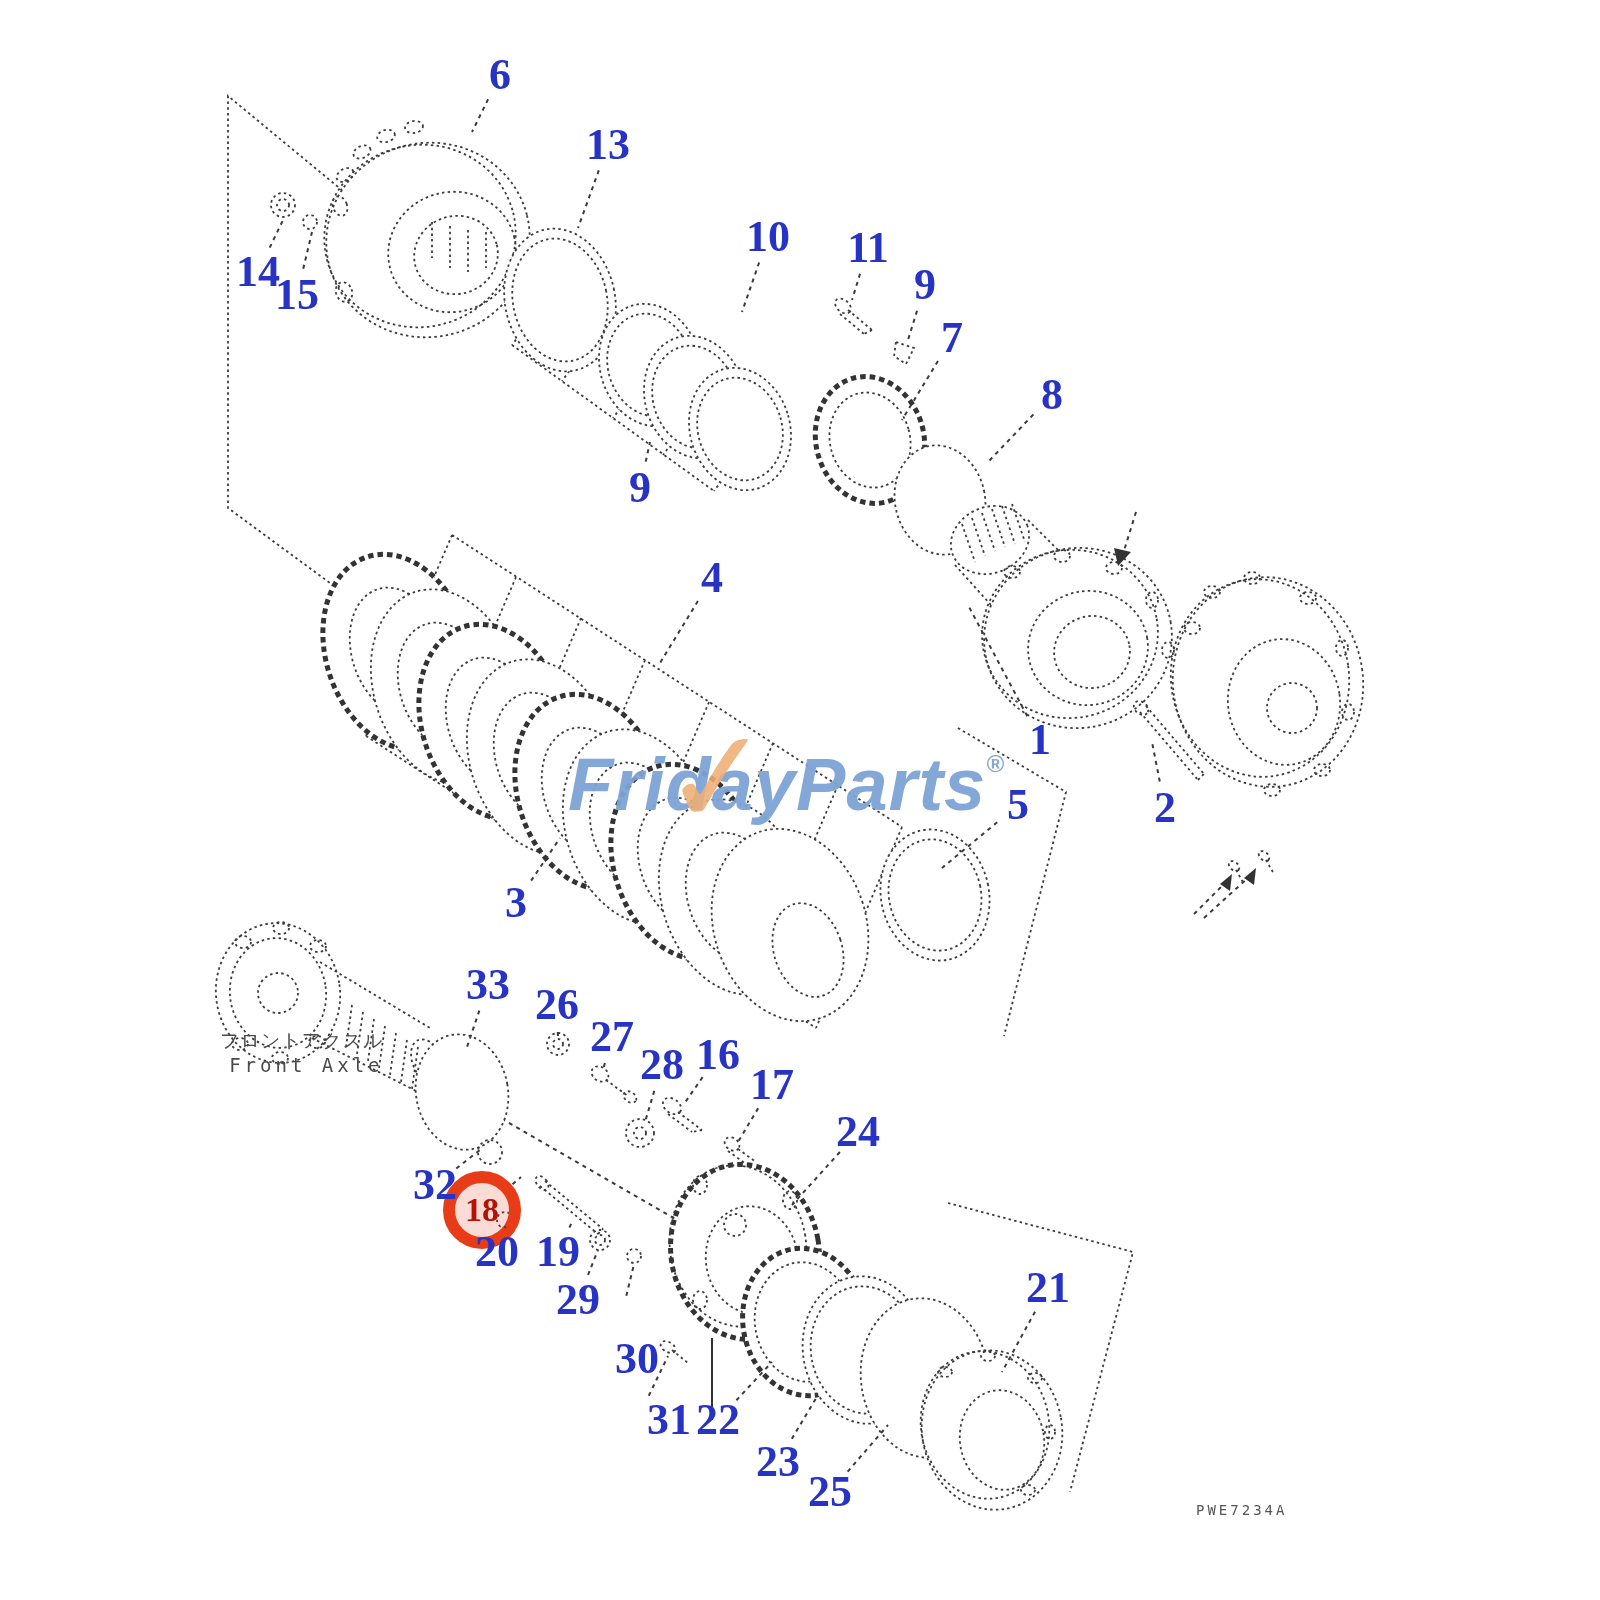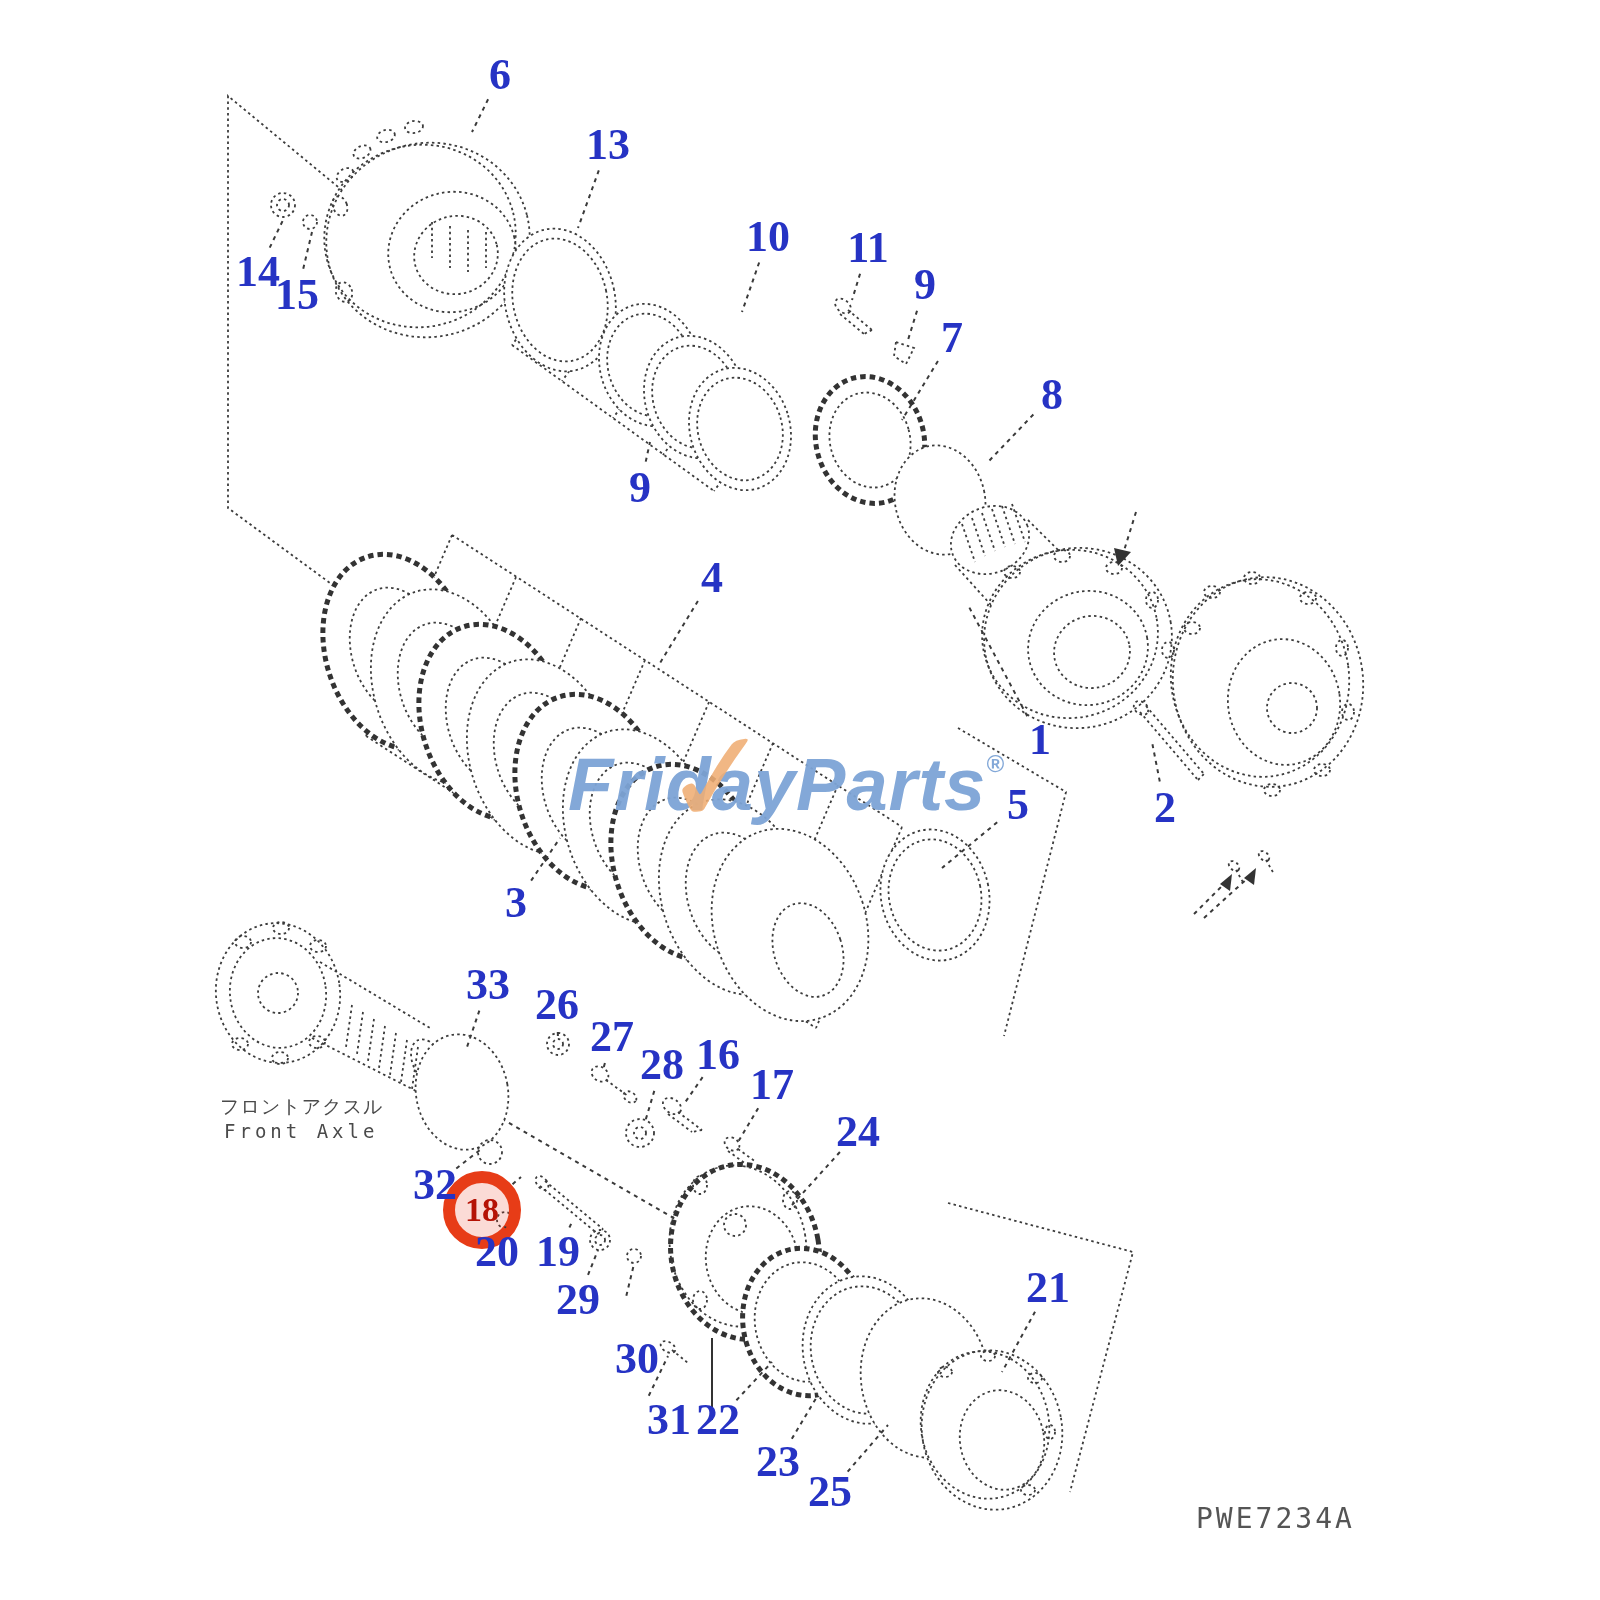--- a/index.html
+++ b/index.html
@@ -24,21 +24,21 @@
     font-family:"Liberation Serif",serif;white-space:nowrap;
   }
   .callout.hl{color:#b51205;font-size:34px;}
   
   .ann{
     position:absolute;z-index:2;font-family:"DejaVu Sans Mono",monospace;
     font-size:19px;line-height:25px;color:#4a4a4a;letter-spacing:1px;white-space:nowrap;
   }
   .drawing-code{
     position:absolute;z-index:2;left:1196px;top:1502px;
-    font-family:"DejaVu Sans Mono",monospace;font-size:28px;color:#555;letter-spacing:3px;
+    font-family:"DejaVu Sans Mono",monospace;font-size:14px;color:#555;letter-spacing:3px;
   }
   
   .watermark{position:absolute;z-index:1;left:568px;top:748px;white-space:nowrap;}
   .wm-text{
     font-family:"Liberation Sans",sans-serif;font-style:italic;font-weight:bold;
     font-size:74px;line-height:1;color:var(--wm,#7da4d6);opacity:0.95;letter-spacing:1px;
   }
   .wm-reg{font-size:24px;vertical-align:38px;letter-spacing:0;}
   .wm-check{
     position:absolute;left:96px;top:-34px;z-index:2;
@@ -289,23 +289,23 @@
       <path class="leader" d="M1204,918 L1250,876"></path>
       <polygon class="ah" points="1256,868 1244,878 1254,885"></polygon>
     </g>
   </svg>
 
   <div class="watermark">
     <span class="wm-text"><span>FridayParts</span><span class="wm-reg">®</span></span>
     <span class="wm-check">✓</span>
   </div>
 
-  <div class="ann" style="left:220px;top:1094px;">
+  <div class="ann" style="left:220px;top:1028px;">
     <div>フロントアクスル</div>
-    <div style="letter-spacing:4px;padding-left:4px;">Front Axle</div>
+    <div style="letter-spacing:4px;padding-left:4px;text-align:right;">Front Axle</div>
   </div>
 
   <div class="drawing-code">PWE7234A</div>
 
   <svg id="overlay" width="1600" height="1600" viewBox="0 0 1600 1600">
     <g id="leaders">
         <line x1="1027.2941176470588" y1="716.1764705882352" x2="968" y2="605" class="leader"></line>
         <line x1="1159.782075093345" y1="781.508996627751" x2="1152" y2="742" class="leader"></line>
         <line x1="531.1352931214999" y1="880.6410442523297" x2="560" y2="838" class="leader"></line>
         <line x1="697.909891011197" y1="601.0319089240048" x2="660" y2="663" class="leader"></line>

